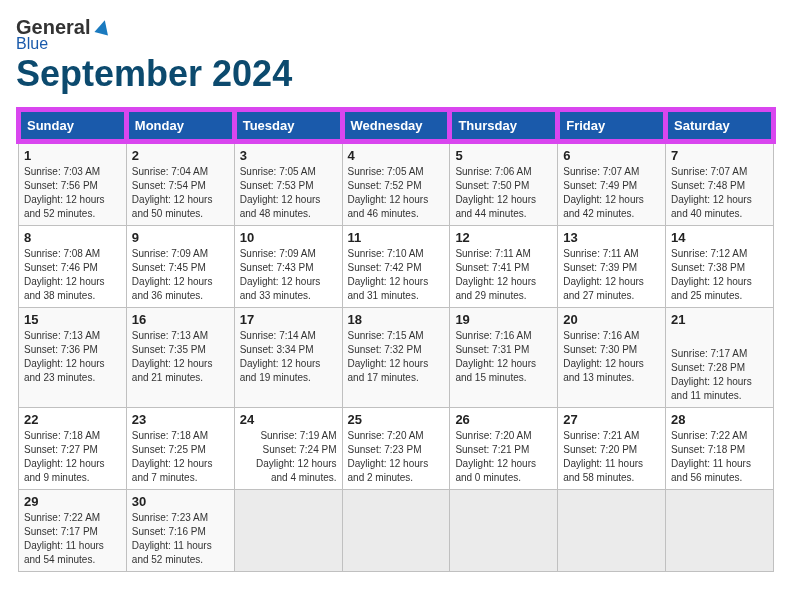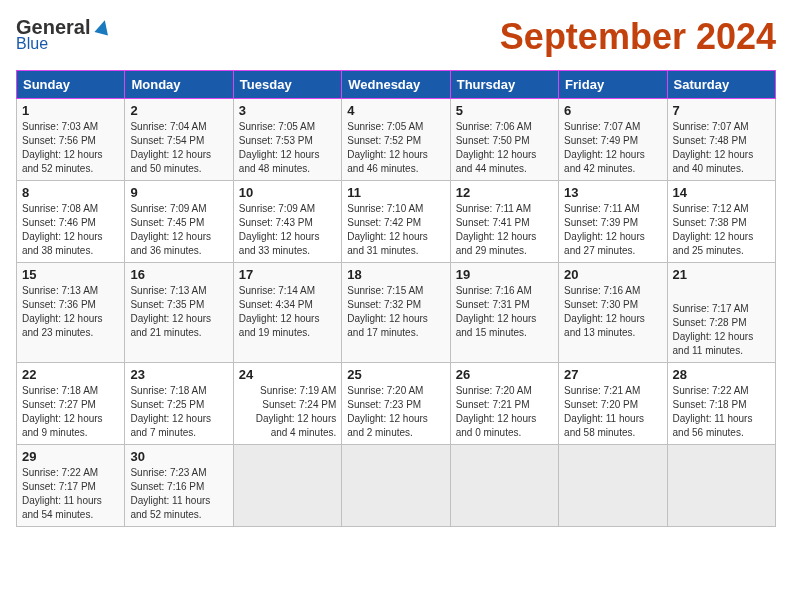--- a/index.html
+++ b/index.html
@@ -8,55 +8,56 @@
       background: #fff;
       width: 792px;
       min-height: 612px;
       padding: 16px;
     }
     .header {
       display: flex;
       justify-content: space-between;
       align-items: flex-start;
       margin-bottom: 12px;
+      flex-direction: column;
     }
     .logo {
       display: flex;
       flex-direction: column;
       align-items: flex-start;
     }
     .logo-line {
       display: flex;
       align-items: center;
     }
     .title-block {
       text-align: right;
     }
     .month-year {
       font-size: 36px;
       font-weight: bold;
-      color: #c2410c;
+      color: #0c4a6e;
     }
     .location {
       font-size: 15px;
       color: #555;
     }
     table {
       width: 100%;
       border-collapse: collapse;
       table-layout: fixed;
     }
     thead tr th {
       background: #1a5aab;
       color: #fff;
       font-size: 13px;
       font-weight: bold;
       text-align: left;
       padding: 6px 6px;
-      border: 1px solid #d946ef;
+      border: 5px solid #d946ef;
     }
     tbody tr td {
       border: 1px solid #c0c0c0;
       vertical-align: top;
       padding: 4px 5px;
       font-size: 10.5px;
       color: #222;
       height: 80px;
       background: #fff;
     }
@@ -226,21 +227,21 @@
         <td>
           <span class="day-num">16</span>
           <div class="cell-content" style="white-space: pre-line;">Sunrise: 7:13 AM
 Sunset: 7:35 PM
 Daylight: 12 hours
 and 21 minutes.</div>
         </td>
         <td>
           <span class="day-num">17</span>
           <div class="cell-content" style="white-space: pre-line;">Sunrise: 7:14 AM
-Sunset: 4:34 PM
+Sunset: 3:34 PM
 Daylight: 12 hours
 and 19 minutes.</div>
         </td>
         <td>
           <span class="day-num">18</span>
           <div class="cell-content" style="white-space: pre-line;">Sunrise: 7:15 AM
 Sunset: 7:32 PM
 Daylight: 12 hours
 and 17 minutes.</div>
         </td>

